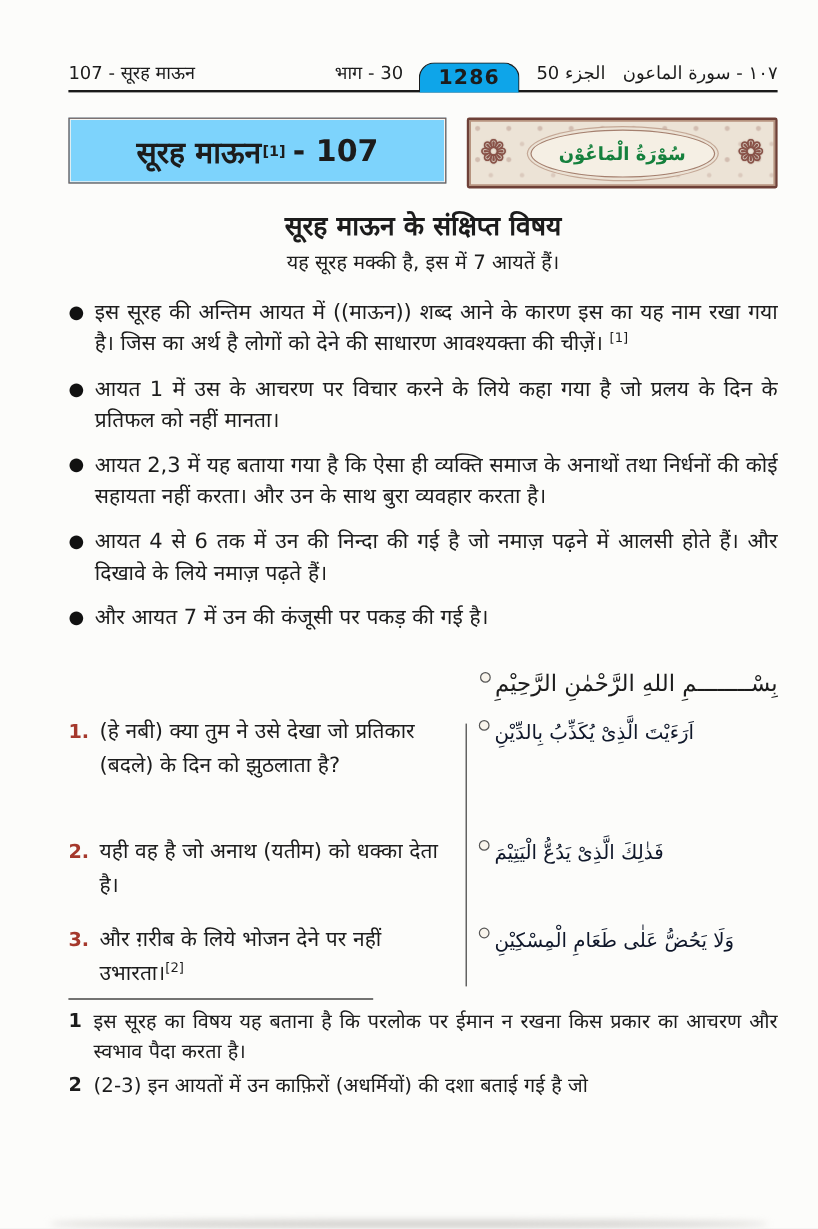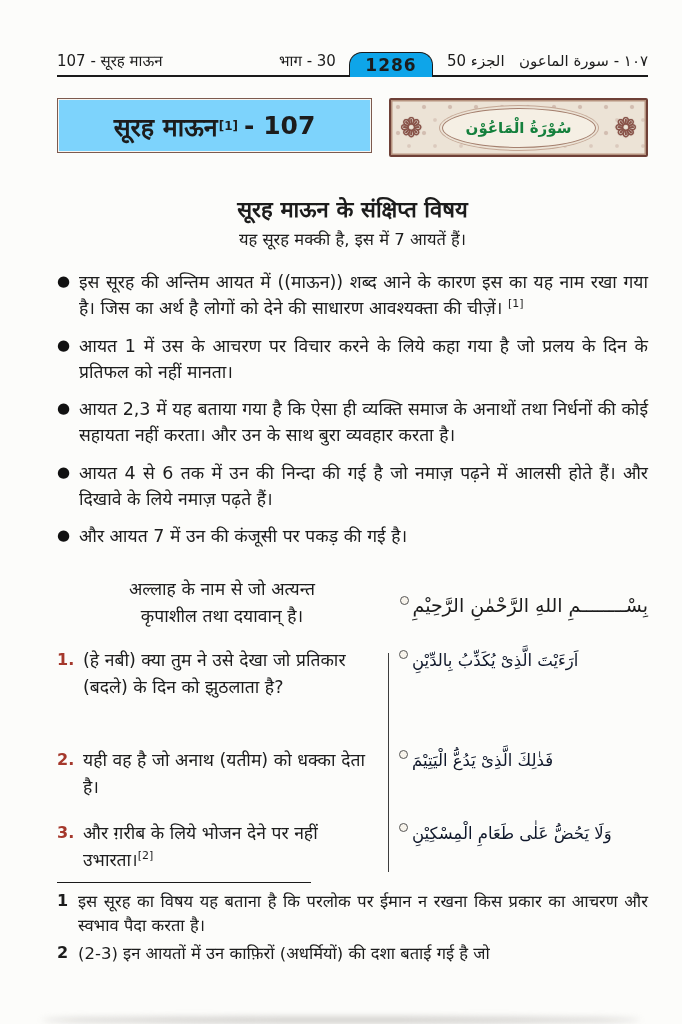--- a/index.html
+++ b/index.html
@@ -54,21 +54,21 @@
   }
   .rosette{font-size:27px;line-height:1;color:#8a5248;text-shadow:0 0 1px #6e4037;}
   .cartouche{
     width:152px;height:38px;
     background:#f5efe4;border:1.2px solid #a5806f;border-radius:50%;
     box-shadow:0 0 0 2px #ece3d6, 0 0 0 3px #c4a896;
     display:flex;align-items:center;justify-content:center;
   }
   .cartouche .ar{font-size:15px;font-weight:bold;color:#15803d;direction:rtl;}
   
-  .sum-head{margin-top:36px;text-align:center;font-size:22px;font-weight:bold;}
+  .sum-head{margin-top:15px;text-align:center;font-size:22px;font-weight:bold;}
   .sum-sub{margin-top:4px;text-align:center;font-size:16.5px;}
   .bullets{margin-top:19px;}
   .bullet{display:flex;margin-bottom:11px;}
   .bullet .dot{width:22px;flex:0 0 22px;font-size:15px;padding-top:3px;color:#111;}
   .bullet .btxt{flex:1;font-size:17.5px;line-height:1.5;text-align:justify;}
   .bullet sup{font-size:11px;}
   
   .bismillah{display:flex;margin-top:27px;align-items:center;}
   .bis-hindi{width:330px;text-align:center;font-size:17.5px;line-height:1.55;}
   .bis-arabic{flex:1;text-align:right;direction:rtl;font-size:19px;padding-top:4px;}
@@ -145,24 +145,20 @@
       <span class="dot">●</span>
       <span class="btxt">आयत 4 से 6 तक में उन की निन्दा की गई है जो नमाज़ पढ़ने में आलसी होते हैं। और दिखावे के लिये नमाज़ पढ़ते हैं।</span>
     </div>
     <div class="bullet">
       <span class="dot">●</span>
       <span class="btxt">और आयत 7 में उन की कंजूसी पर पकड़ की गई है।</span>
     </div>
   </div>
 
   <div class="bismillah">
-    <div class="bis-hindi">
-      <span style="display:block">अल्लाह के नाम से जो अत्यन्त</span>
-      <span style="display:block">कृपाशील तथा दयावान् है।</span>
-    </div>
     <div class="bis-arabic">
       <span>بِسْــــــــمِ اللهِ الرَّحْمٰنِ الرَّحِيْمِ</span><span class="ayah-end"></span>
     </div>
   </div>
 
   <div class="verses">
     <div class="v-hindi r1">
       <span class="vnum">1.</span>
       <span class="vtxt">(हे नबी) क्या तुम ने उसे देखा जो प्रतिकार (बदले) के दिन को झुठलाता है?</span>
     </div>

